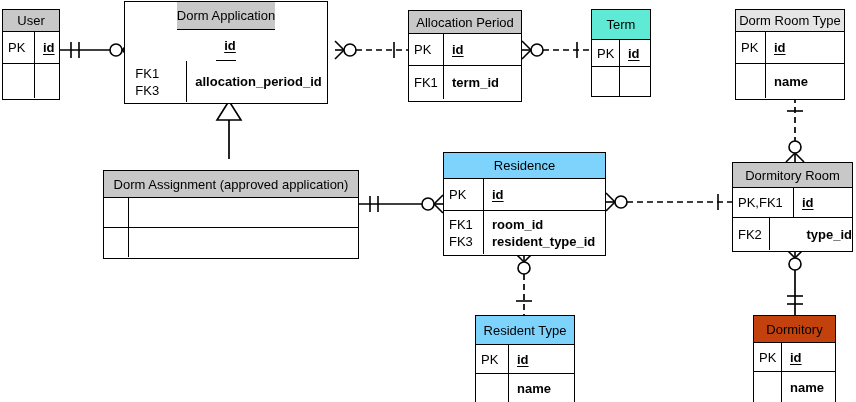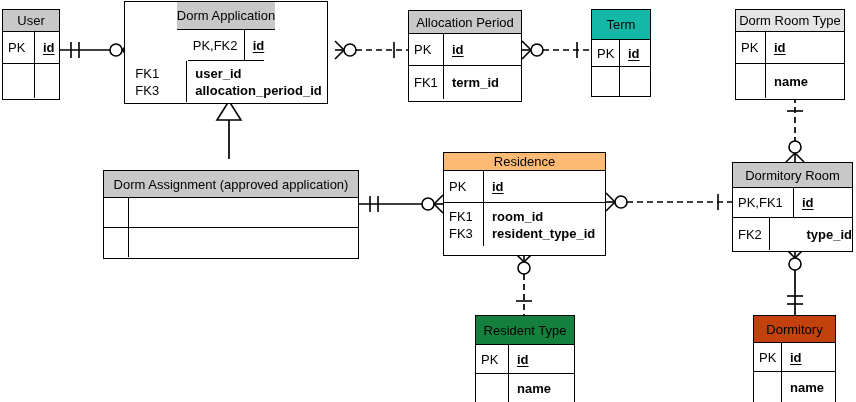--- a/index.html
+++ b/index.html
@@ -115,34 +115,30 @@
           </div>
         </div>
         <div class="entity-row" style="height: 34px;">
           <div class="key-cell" style="width: 32px;"></div>
           <div class="attr-cell"></div>
         </div>
       </div>
       <div class="entity" style="left: 124px; top: 1px; width: 204px; height: 103px; align-items: center;">
         <div class="entity-header" style="height: 28px; background: rgb(200, 200, 200);">Dorm Application</div>
         <div class="entity-row" style="height: 31px;">
-          <div class="key-cell" style="width: 57px;">
-            <div>PK,FK2</div>
-          </div>
           <div class="attr-cell">
             <div class="u">id</div>
           </div>
         </div>
         <div class="entity-row" style="height: 41px;">
           <div class="key-cell" style="width: 57px;">
             <div>FK1</div>
             <div>FK3</div>
           </div>
           <div class="attr-cell">
-            <div class="">user_id</div>
             <div class="">allocation_period_id</div>
           </div>
         </div>
       </div>
       <div class="entity" style="left: 408px; top: 10px; width: 114px; height: 92px;">
         <div class="entity-header" style="height: 23px; background: rgb(200, 200, 200);">Allocation Period</div>
         <div class="entity-row" style="height: 32px;">
           <div class="key-cell" style="width: 35px;">
             <div>PK</div>
           </div>
@@ -153,21 +149,21 @@
         <div class="entity-row" style="height: 33px;">
           <div class="key-cell" style="width: 35px;">
             <div>FK1</div>
           </div>
           <div class="attr-cell">
             <div class="">term_id</div>
           </div>
         </div>
       </div>
       <div class="entity" style="left: 591px; top: 9px; width: 60px; height: 88px;">
-        <div class="entity-header" style="height: 34px; background: #14b8a6;">Term</div>
+        <div class="entity-header" style="height: 34px; background: #5eead4;">Term</div>
         <div class="entity-row" style="height: 30px;">
           <div class="key-cell" style="width: 28px;">
             <div>PK</div>
           </div>
           <div class="attr-cell">
             <div class="u">id</div>
           </div>
         </div>
         <div class="entity-row" style="height: 32px;">
           <div class="key-cell" style="width: 28px;"></div>
@@ -196,21 +192,21 @@
         <div class="entity-row" style="height: 30px;">
           <div class="key-cell" style="width: 25px;"></div>
           <div class="attr-cell"></div>
         </div>
         <div class="entity-row" style="height: 29px;">
           <div class="key-cell" style="width: 25px;"></div>
           <div class="attr-cell"></div>
         </div>
       </div>
       <div class="entity" style="left: 443px; top: 152px; width: 163px; height: 104px;">
-        <div class="entity-header" style="height: 18px; background: #fdba74;">Residence</div>
+        <div class="entity-header" style="height: 26px; background: #7dd3fc;">Residence</div>
         <div class="entity-row" style="height: 32px;">
           <div class="key-cell" style="width: 40px;">
             <div>PK</div>
           </div>
           <div class="attr-cell">
             <div class="u">id</div>
           </div>
         </div>
         <div class="entity-row" style="height: 43px;">
           <div class="key-cell" style="width: 40px;">
@@ -236,21 +232,21 @@
         <div class="entity-row" style="height: 32px; gap: 28px;">
           <div class="key-cell" style="width: 61px;">
             <div>FK2</div>
           </div>
           <div class="attr-cell">
             <div class="">type_id</div>
           </div>
         </div>
       </div>
       <div class="entity" style="left: 475px; top: 315px; width: 100px; height: 89px;">
-        <div class="entity-header" style="height: 30px; background: #15803d;">Resident Type</div>
+        <div class="entity-header" style="height: 30px; background: #7dd3fc;">Resident Type</div>
         <div class="entity-row" style="height: 29px;">
           <div class="key-cell" style="width: 33px;">
             <div>PK</div>
           </div>
           <div class="attr-cell">
             <div class="u">id</div>
           </div>
         </div>
         <div class="entity-row" style="height: 30px;">
           <div class="key-cell" style="width: 33px;"></div>

